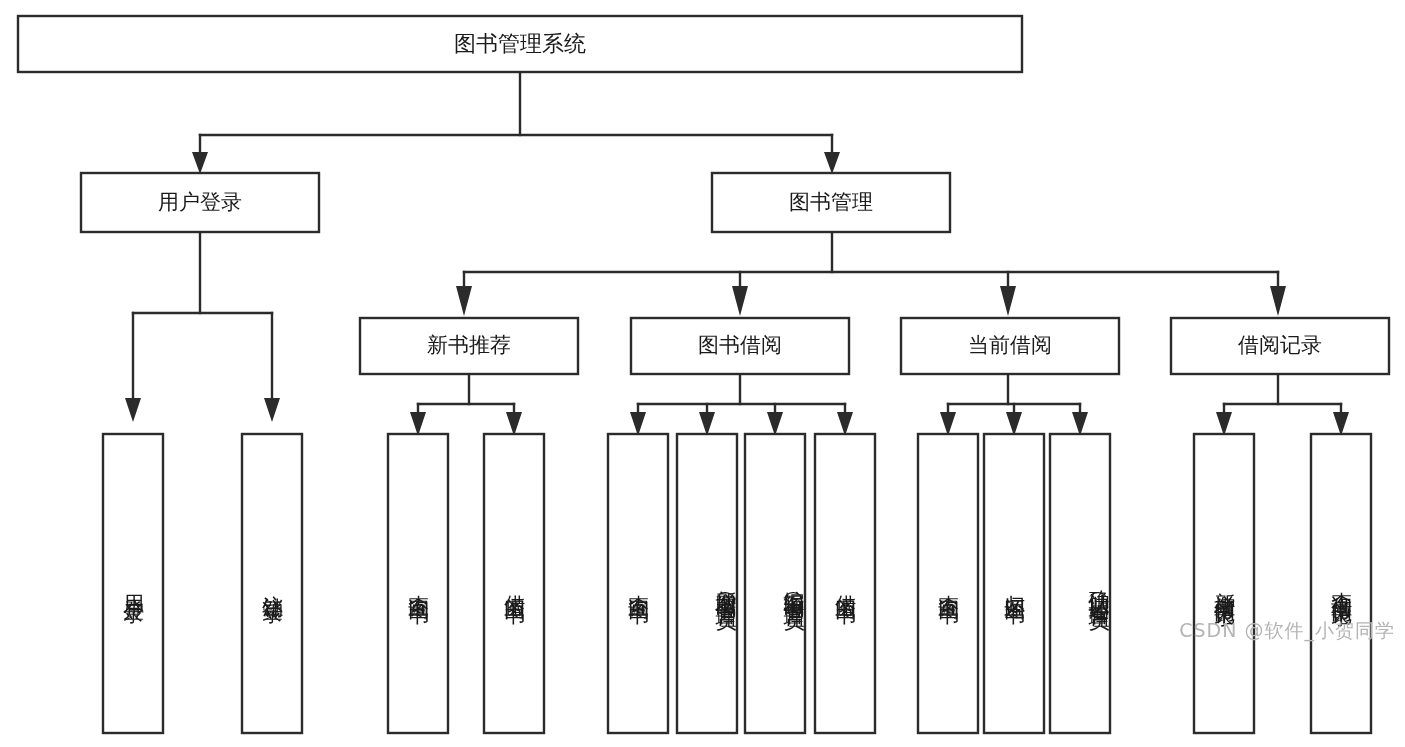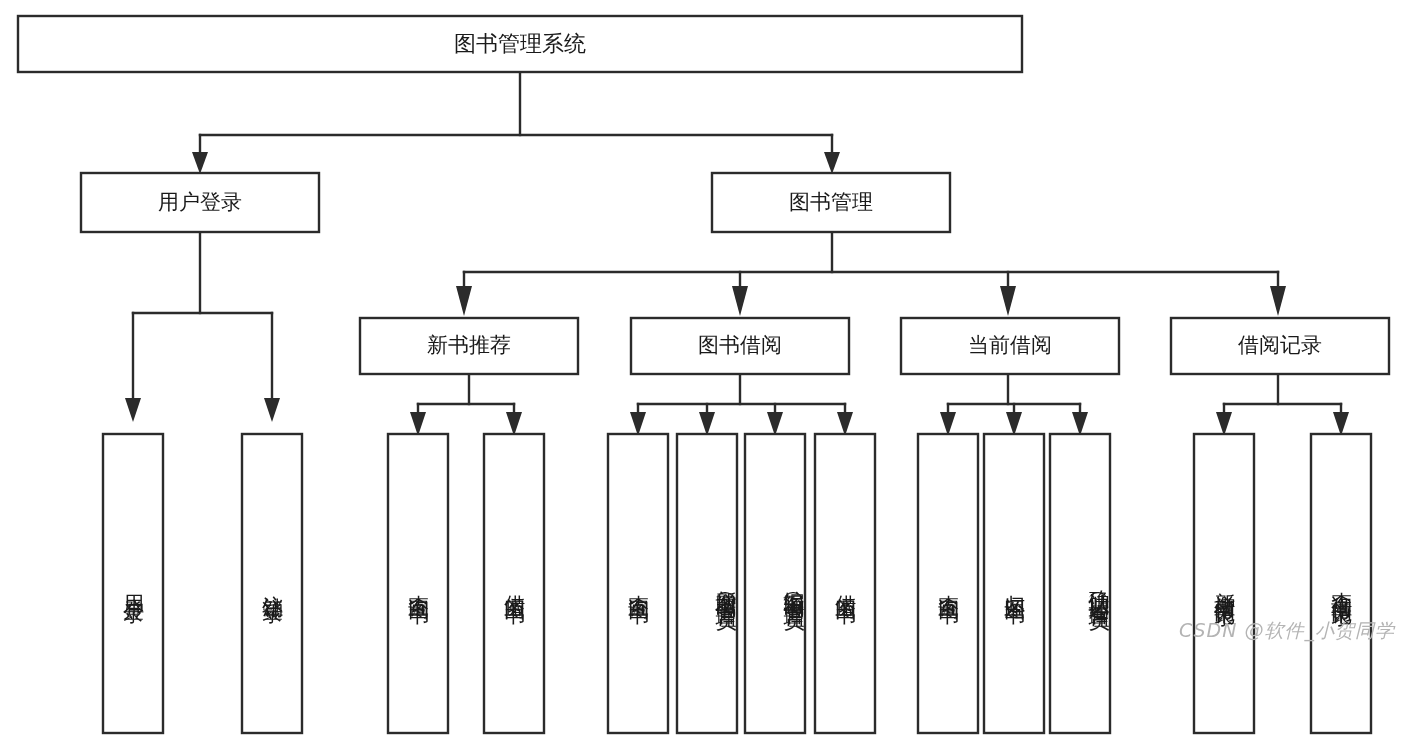--- a/index.html
+++ b/index.html
@@ -73,21 +73,20 @@
   }
   .watermark {
     position: absolute;
     right: 10px;
     bottom: 6px;
     font-family: "DejaVu Sans", "Liberation Sans", sans-serif;
     font-size: 19px;
     color: #b4b4b4;
     letter-spacing: 1px;
     white-space: nowrap;
-    font-style: italic;
   }
 </style>
 </head>
 <body>
 
 <div id="diagram-root">
 
   <svg id="flow-svg" viewBox="0 0 1405 747">
 
     <g>

